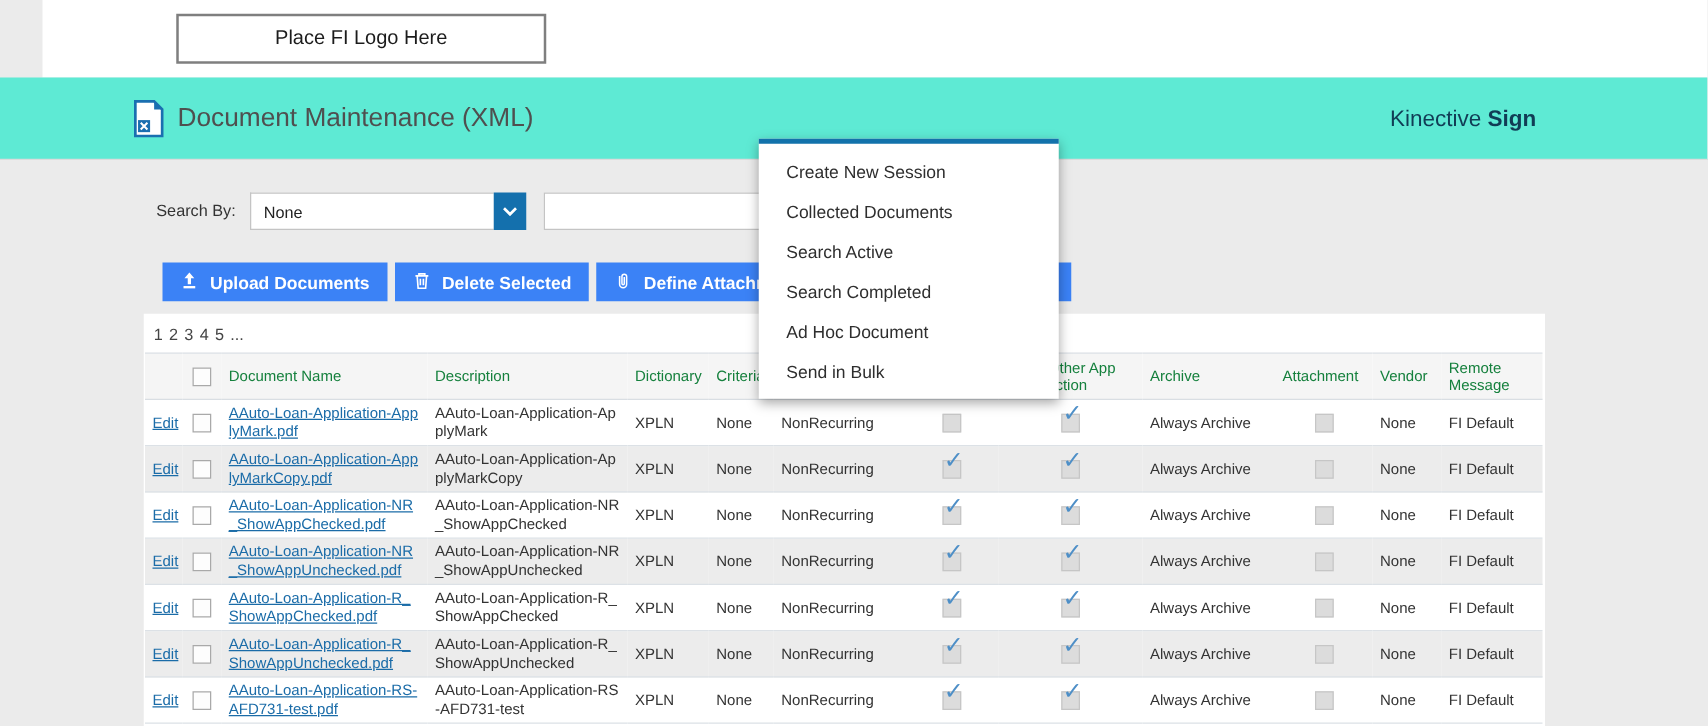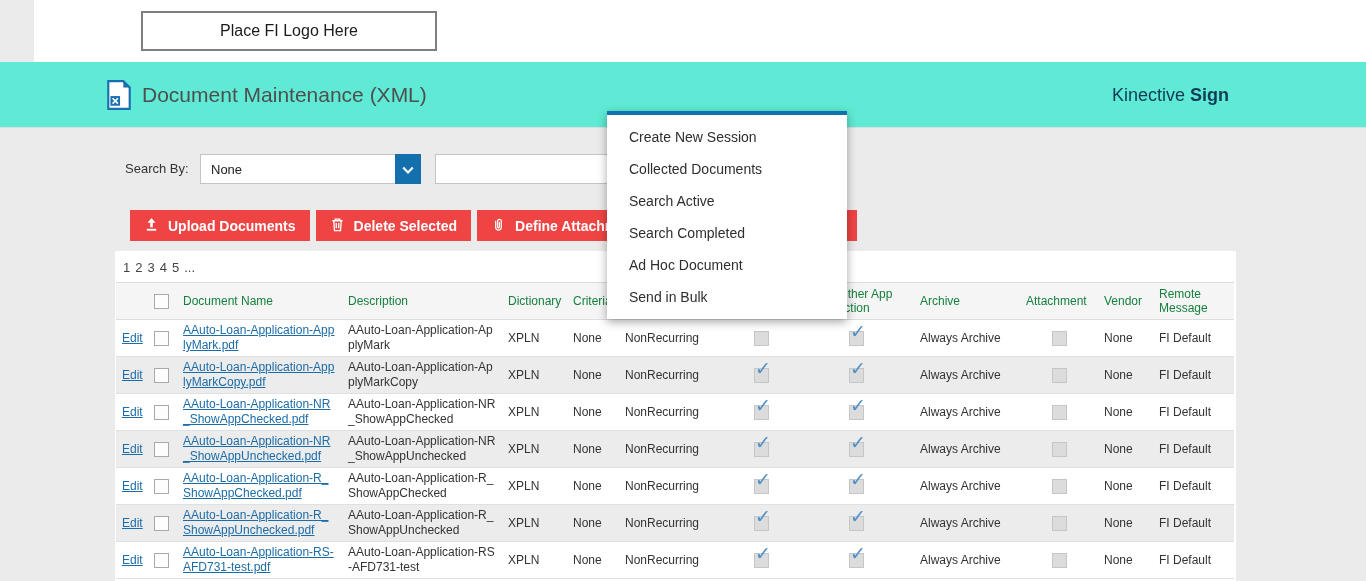--- a/index.html
+++ b/index.html
@@ -29,21 +29,21 @@
   .search-label { position:absolute; left:125px; top:154px; height:30px; line-height:30px; font-size:13px; color:#333; }
   .select-wrap { position:absolute; left:200px; top:154px; width:221px; height:30px; display:flex; }
   .select-value { flex:1; background:#fff; border:1px solid #c4c4c4; border-right:none; font-size:13px; color:#222;
                   display:flex; align-items:center; padding:0 10px; cursor:pointer; }
   .select-btn { width:26px; background:#1470ad; display:flex; align-items:center; justify-content:center; cursor:pointer; }
   .search-input { position:absolute; left:435px; top:154px; width:300px; height:30px; border:1px solid #c4c4c4;
                   background:#fff; font-size:13px; padding:0 8px; font-family:inherit; }
 
   
   .toolbar { position:absolute; left:130px; top:210px; display:flex; gap:6px; }
-  .btn { height:31px; background:#ef4444; color:#fff; font-size:14px; font-weight:bold;
+  .btn { height:31px; background:#3b82f6; color:#fff; font-size:14px; font-weight:bold;
          display:flex; align-items:center; gap:9px; padding:0 14px; border:none; cursor:pointer;
          font-family:inherit; white-space:nowrap; }
   .btn-checkout { margin-left:69px; }
 
   
   .panel { position:absolute; left:115px; top:251px; width:1121px; height:330px; background:#fff; }
   .pagination { padding:9px 0 7px 8px; font-size:13px; color:#444; display:flex; gap:5px; }
   .page-link { cursor:pointer; }
 
   table { border-collapse:collapse; table-layout:fixed; width:1118px; margin-left:1px; font-size:12px; color:#333; }

